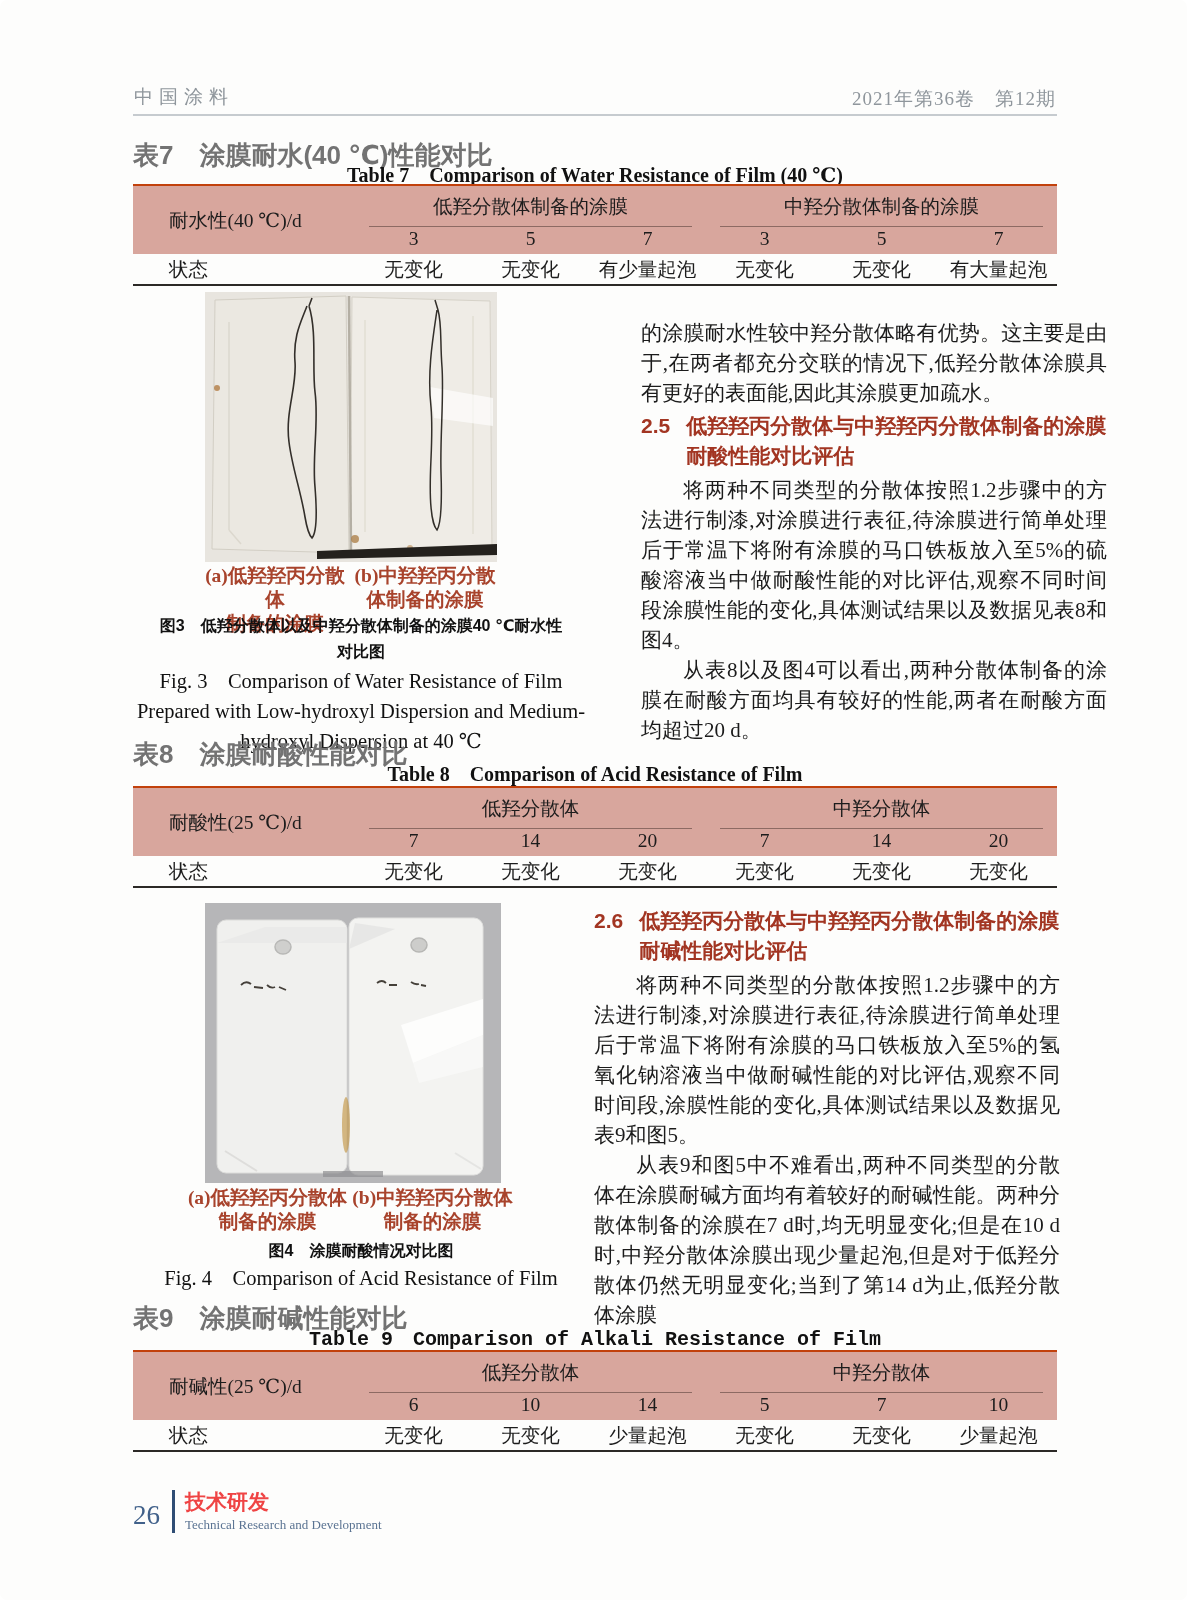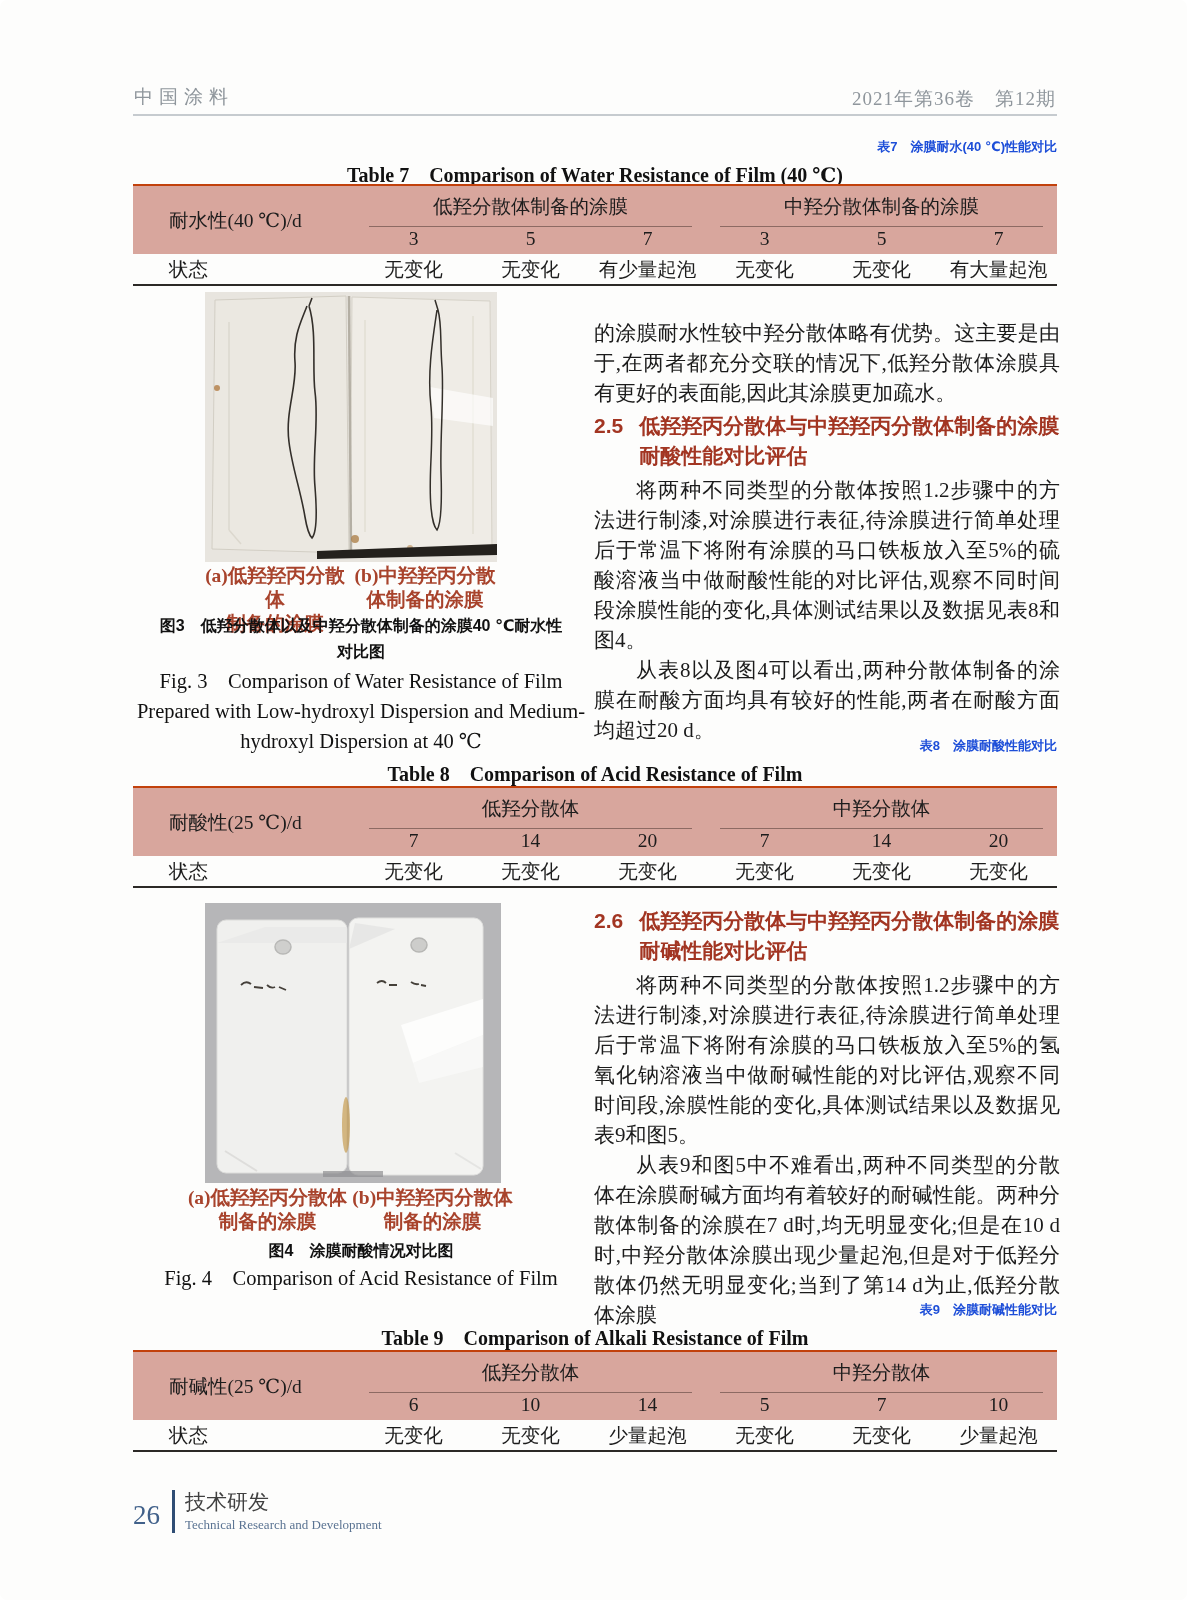--- a/index.html
+++ b/index.html
@@ -16,23 +16,23 @@
     font-size:19px; letter-spacing:6px; color:#8f969c;
   }
   .hdr-issue {
     position:absolute; right:131px; top:86px;
     font-size:19px; color:#8f969c; letter-spacing:1px;
   }
   .hdr-rule { position:absolute; left:133px; right:130px; top:114px; border-top:2px solid #c6cbcf; }
 
   
   .tbl-title-zh {
-    position:absolute; left:133px; width:924px; text-align:right;
-    font-family:"Liberation Sans","DejaVu Sans",sans-serif;
-    font-weight:bold; font-size:13px; color:#1d4ed8;
+    position:absolute; left:133px; width:924px; text-align:left;
+    font-family:"Liberation Sans","DejaVu Sans",sans-serif;
+    font-weight:bold; font-size:26px; color:#737373;
   }
   .tbl-title-en {
     position:absolute; left:133px; width:924px; text-align:center;
     font-weight:bold; font-size:20px; color:#111;
   }
   table.tbl {
     position:absolute; left:133px; width:924px; border-collapse:collapse;
     border-top:2px solid #c2410c; border-bottom:2.5px solid #2c2926;
     font-size:19.5px;
   }
@@ -76,21 +76,21 @@
     font-weight:bold; font-size:21px; line-height:30px; color:#a23522;
   }
   .sec .sec-lines div:nth-child(2) { padding-left:0; }
 
   
   .footer { position:absolute; left:133px; top:1490px; display:flex; align-items:stretch; }
   .pg-num { font-size:27px; color:#41618a; align-self:flex-end; padding-bottom:2px; }
   .foot-bar { width:3px; background:#2f4d74; margin:0 10px 0 12px; }
   .foot-zh {
     font-family:"Liberation Sans","DejaVu Sans",sans-serif;
-    font-weight:normal; font-size:21px; color:#404040; line-height:24px;
+    font-weight:bold; font-size:21px; color:#ef4444; line-height:24px;
   }
   .foot-en { font-size:13px; color:#5a7392; margin-top:3px; }
 </style>
 </head>
 <body>
 
 <div class="page">
 
   <div class="hdr-journal">中国涂料</div>
   <div class="hdr-issue">2021年第36卷　第12期</div>
@@ -159,21 +159,21 @@
       <div>体制备的涂膜</div>
     </div>
   </div>
 
   <div class="fig-title-zh" style="top:613px;">
     <div>图3　低羟分散体以及中羟分散体制备的涂膜40 ℃耐水性</div>
     <div>对比图</div>
   </div>
   <div class="fig-title-en" style="top:666px;">Fig. 3　Comparison of Water Resistance of Film Prepared with Low-hydroxyl Dispersion and Medium-hydroxyl Dispersion at 40 ℃</div>
 
-  <div class="rcol" style="top:318px;">
+  <div class="rcol" style="top:318px;margin-left:47px;">
     <p>的涂膜耐水性较中羟分散体略有优势。这主要是由于,在两者都充分交联的情况下,低羟分散体涂膜具有更好的表面能,因此其涂膜更加疏水。</p>
     <div class="sec">
       <span class="sec-num">2.5</span>
       <div class="sec-lines">
         <div>低羟羟丙分散体与中羟羟丙分散体制备的涂膜</div>
         <div>耐酸性能对比评估</div>
       </div>
     </div>
     <p class="indent">将两种不同类型的分散体按照1.2步骤中的方法进行制漆,对涂膜进行表征,待涂膜进行简单处理后于常温下将附有涂膜的马口铁板放入至5%的硫酸溶液当中做耐酸性能的对比评估,观察不同时间段涂膜性能的变化,具体测试结果以及数据见表8和图4。</p>
     <p class="indent">从表8以及图4可以看出,两种分散体制备的涂膜在耐酸方面均具有较好的性能,两者在耐酸方面均超过20 d。</p>
@@ -254,21 +254,21 @@
       <div class="sec-lines">
         <div>低羟羟丙分散体与中羟羟丙分散体制备的涂膜</div>
         <div>耐碱性能对比评估</div>
       </div>
     </div>
     <p class="indent">将两种不同类型的分散体按照1.2步骤中的方法进行制漆,对涂膜进行表征,待涂膜进行简单处理后于常温下将附有涂膜的马口铁板放入至5%的氢氧化钠溶液当中做耐碱性能的对比评估,观察不同时间段,涂膜性能的变化,具体测试结果以及数据见表9和图5。</p>
     <p class="indent">从表9和图5中不难看出,两种不同类型的分散体在涂膜耐碱方面均有着较好的耐碱性能。两种分散体制备的涂膜在7 d时,均无明显变化;但是在10 d时,中羟分散体涂膜出现少量起泡,但是对于低羟分散体仍然无明显变化;当到了第14 d为止,低羟分散体涂膜</p>
   </div>
 
   <div class="tbl-title-zh" style="top:1301px;">表9　涂膜耐碱性能对比</div>
-  <div class="tbl-title-en" style="top:1325px;">Table 9　Comparison of Alkali Resistance of Film</div>
+  <div class="tbl-title-en" style="top:1325px;font-family:Liberation Mono, monospace;">Table 9　Comparison of Alkali Resistance of Film</div>
   <table class="tbl" style="top:1350px;">
     <colgroup>
         <col style="width:222px">
         <col span="6" style="width:117px">
       </colgroup>
     <tbody>
         <tr>
       <td class="band lblcell" rowspan="2">耐碱性(25 ℃)/d</td>
       <td class="band" colspan="3">
             <div class="grp-in">低羟分散体</div>

